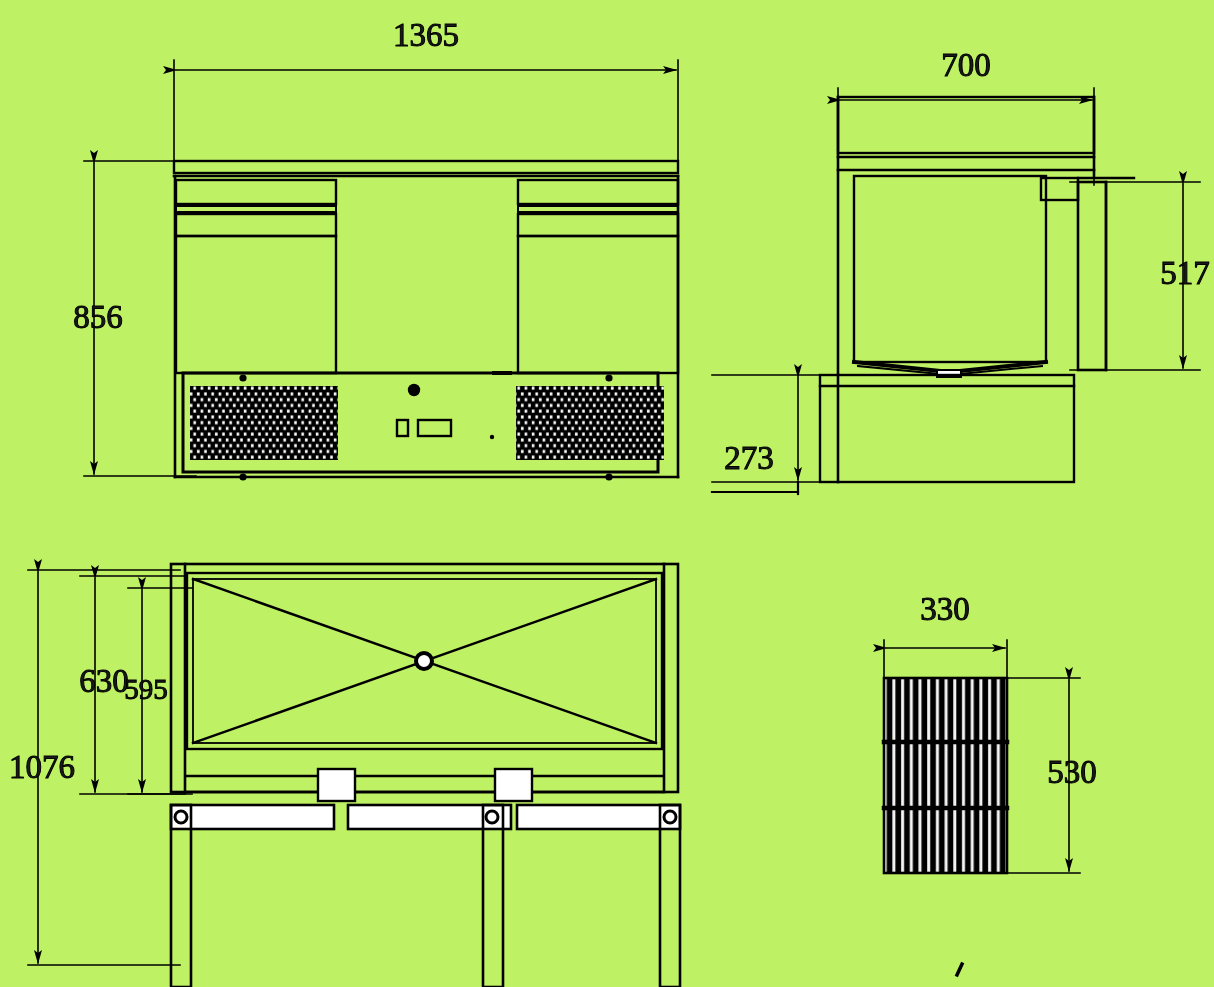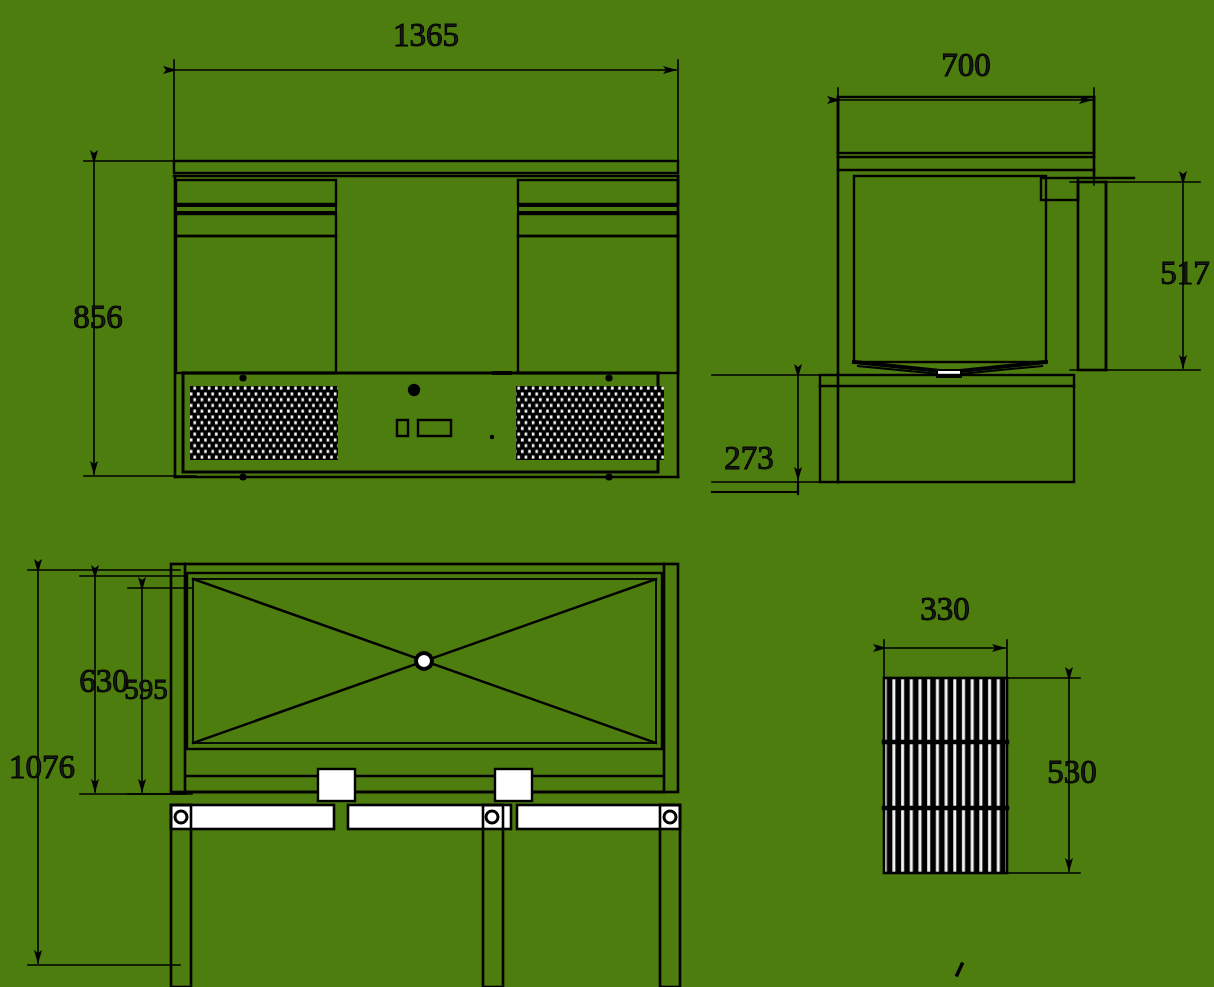--- a/index.html
+++ b/index.html
@@ -8,21 +8,21 @@
     padding: 0;
     background: #ffffff;
   }
   body {
     font-family: "Liberation Serif", "DejaVu Serif", serif;
   }
   #sheet {
     position: relative;
     width: 1214px;
     height: 987px;
-    background: #4d7c0f;
+    background: #bef264;
     overflow: hidden;
   }
   #sheet svg {
     display: block;
     width: 1214px;
     height: 987px;
   }
   .dimtext {
     font-family: "Liberation Serif", "DejaVu Serif", serif;
     fill: #1a1a1a;

